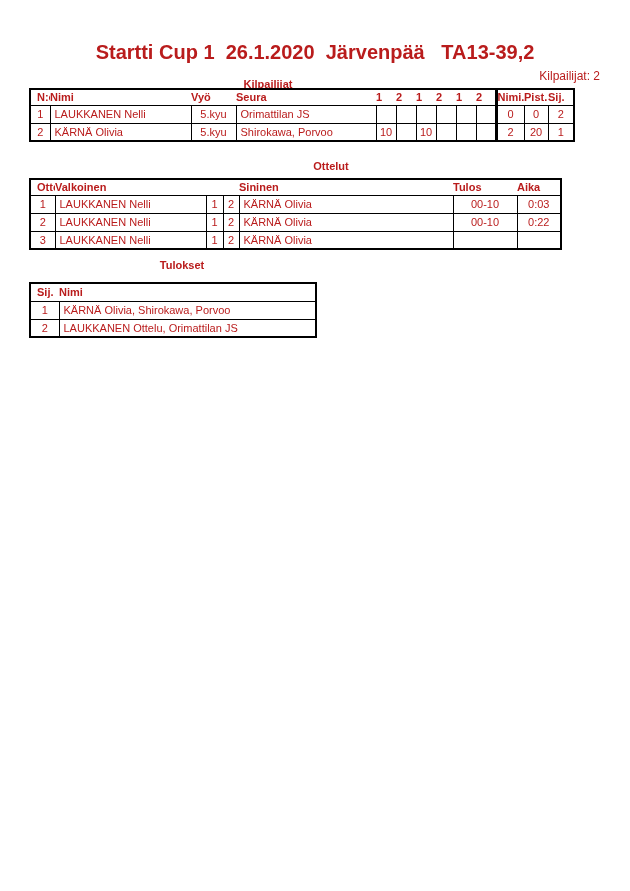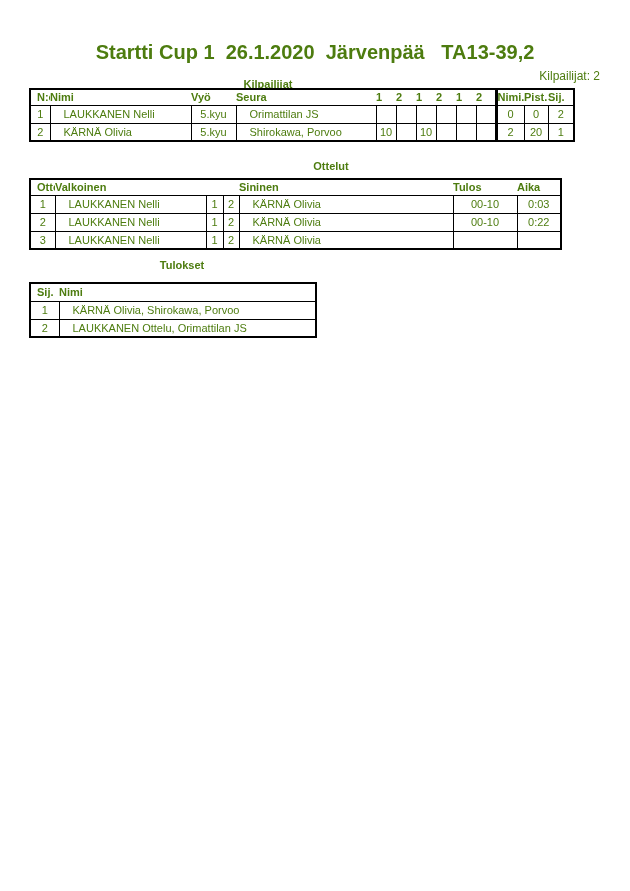--- a/index.html
+++ b/index.html
@@ -3,21 +3,21 @@
 <meta charset="utf-8">
 <style>
   * { box-sizing: border-box; }
   html, body { margin: 0; padding: 0; background: #fff; }
   .page {
     position: relative;
     width: 630px;
     height: 891px;
     background: #ffffff;
     font-family: "Liberation Sans", "DejaVu Sans", sans-serif;
-    color: #4d7c0f;
+    color: #b91c1c;
     overflow: hidden;
   }
   .main-title {
     position: absolute;
     top: 41px; left: 0; width: 630px;
     text-align: center;
     font-size: 20px;
     font-weight: 700;
     white-space: pre;
   }
@@ -61,21 +61,21 @@
     overflow: hidden;
   }
   table.sheet td {
     border: 1px solid #000;
     height: 18px;
     padding: 0;
     text-align: center;
     white-space: nowrap;
     overflow: hidden;
   }
-  table.sheet .l { text-align: left; padding-left: 13px; }
+  table.sheet .l { text-align: left; padding-left: 4px; }
   table.sheet th.l { padding-left: 6px; }
   .vsep { border-left: 3px solid #000 !important; }
 
   #tbl-kilpailijat { left: 29px; top: 88px;  width: 544px; }
   #tbl-ottelut     { left: 29px; top: 178px; width: 531px; }
   #tbl-tulokset    { left: 29px; top: 282px; width: 286px; }
   #tbl-tulokset th { height: 18px; }
 </style>
 </head>
 <body>

